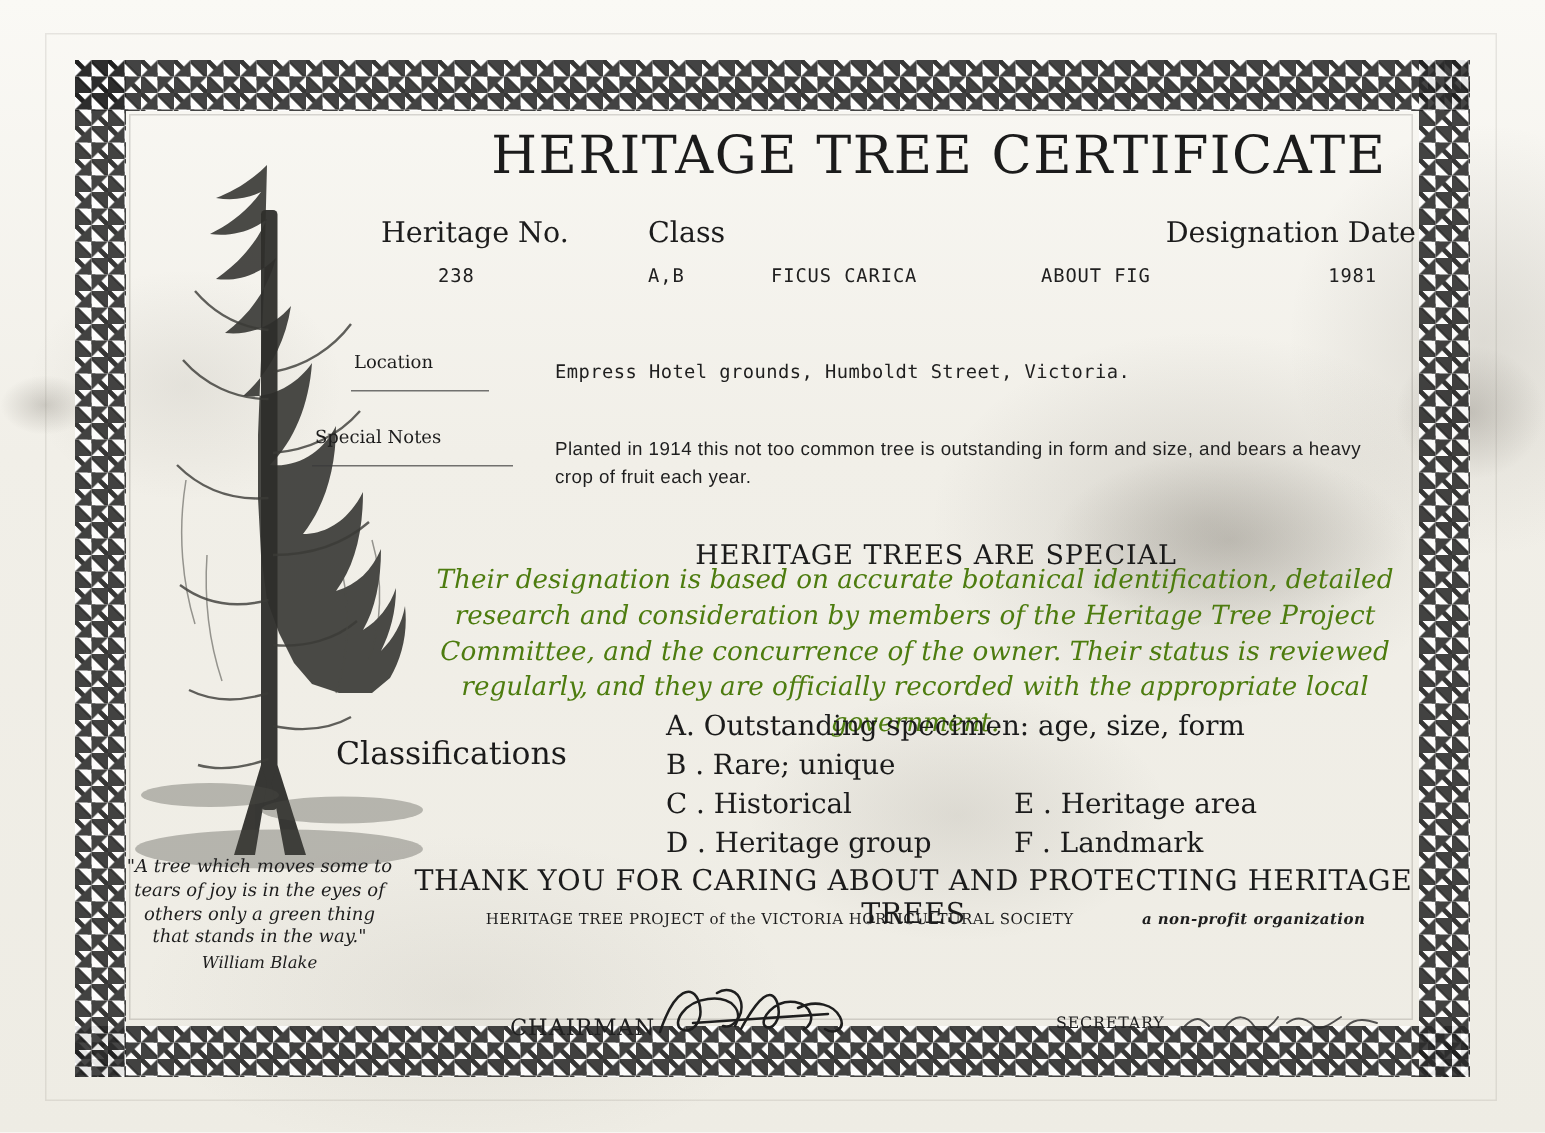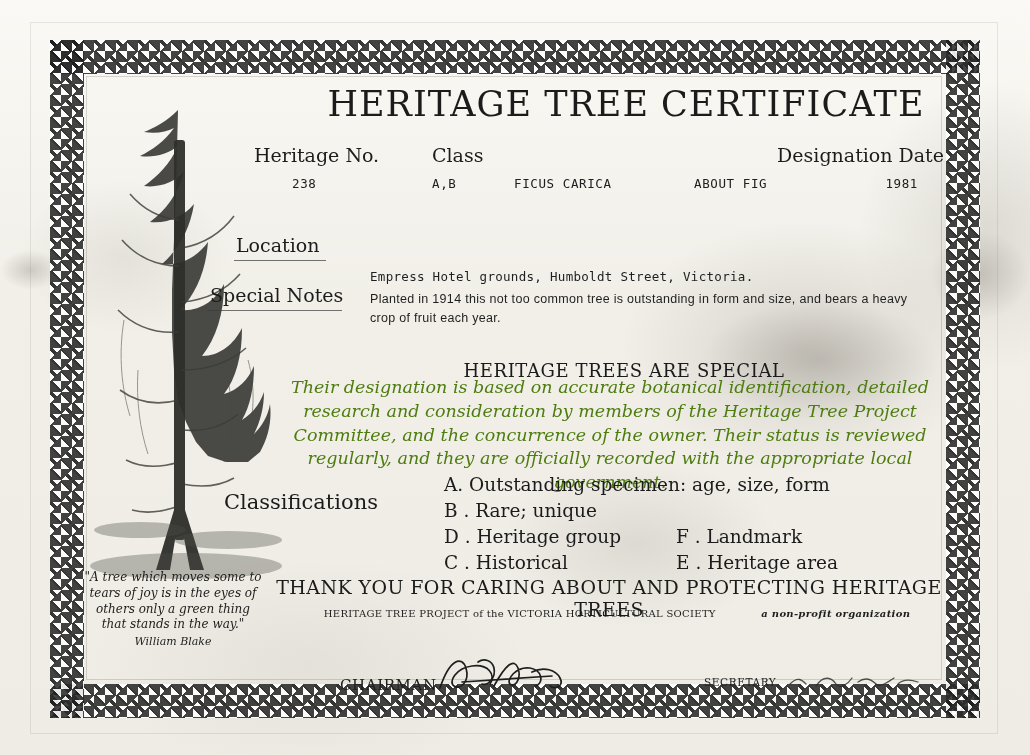--- a/index.html
+++ b/index.html
@@ -137,41 +137,40 @@
   .val-number { position: absolute; left: 38px; top: 0; }
   .val-class { position: absolute; left: 178px; top: 0; }
   .val-botanical { position: absolute; left: 260px; top: 0; }
   .val-common { position: absolute; left: 440px; top: 0; }
   .val-date { position: absolute; right: 26px; top: 0; }
 
   
   .label-script {
     position: absolute;
     font-family: "DejaVu Serif", serif;
-    font-size: 19px;
+    font-size: 12px;
     color: #1c1c1c;
   }
   .label-underline {
     position: absolute;
     height: 1px;
     background: #3a3a3a;
     opacity: 0.7;
   }
 
   .lbl-location { left: 152px; top: 176px; }
   .ul-location  { left: 150px; top: 202px; width: 92px; }
   .txt-location {
     position: absolute;
     left: 286px; top: 182px;
     width: 560px;
     font-family: "DejaVu Sans Mono", monospace;
     font-size: 12.5px;
     color: #1f1f1f;
     letter-spacing: 0.3px;
-    margin-top: 29px;
   }
 
   .lbl-notes { left: 126px; top: 226px; }
   .ul-notes  { left: 124px; top: 252px; width: 134px; }
   .txt-notes {
     position: absolute;
     left: 286px; top: 232px;
     width: 562px;
     font-family: Liberation Sans, sans-serif;
     font-size: 12.5px;
@@ -416,26 +415,26 @@
     <div class="class-list">
       <div class="class-line">
         <span class="class-col1">A. Outstanding specimen: age, size, form</span>
         <span class="class-col2"></span>
       </div>
       <div class="class-line">
         <span class="class-col1">B . Rare; unique</span>
         <span class="class-col2"></span>
       </div>
       <div class="class-line">
+        <span class="class-col1">C . Historical</span>
+        <span class="class-col2">E . Heritage area</span>
+      </div>
+      <div class="class-line">
         <span class="class-col1">D . Heritage group</span>
         <span class="class-col2">F . Landmark</span>
-      </div>
-      <div class="class-line">
-        <span class="class-col1">C . Historical</span>
-        <span class="class-col2">E . Heritage area</span>
       </div>
     </div>
 
     <div class="thank-you">THANK YOU FOR CARING ABOUT AND PROTECTING HERITAGE TREES</div>
 
     <div class="society-line">
       <span>HERITAGE TREE PROJECT of the VICTORIA HORTICULTURAL SOCIETY</span>
       <span class="nonprofit">a non-profit organization</span>
     </div>
 

